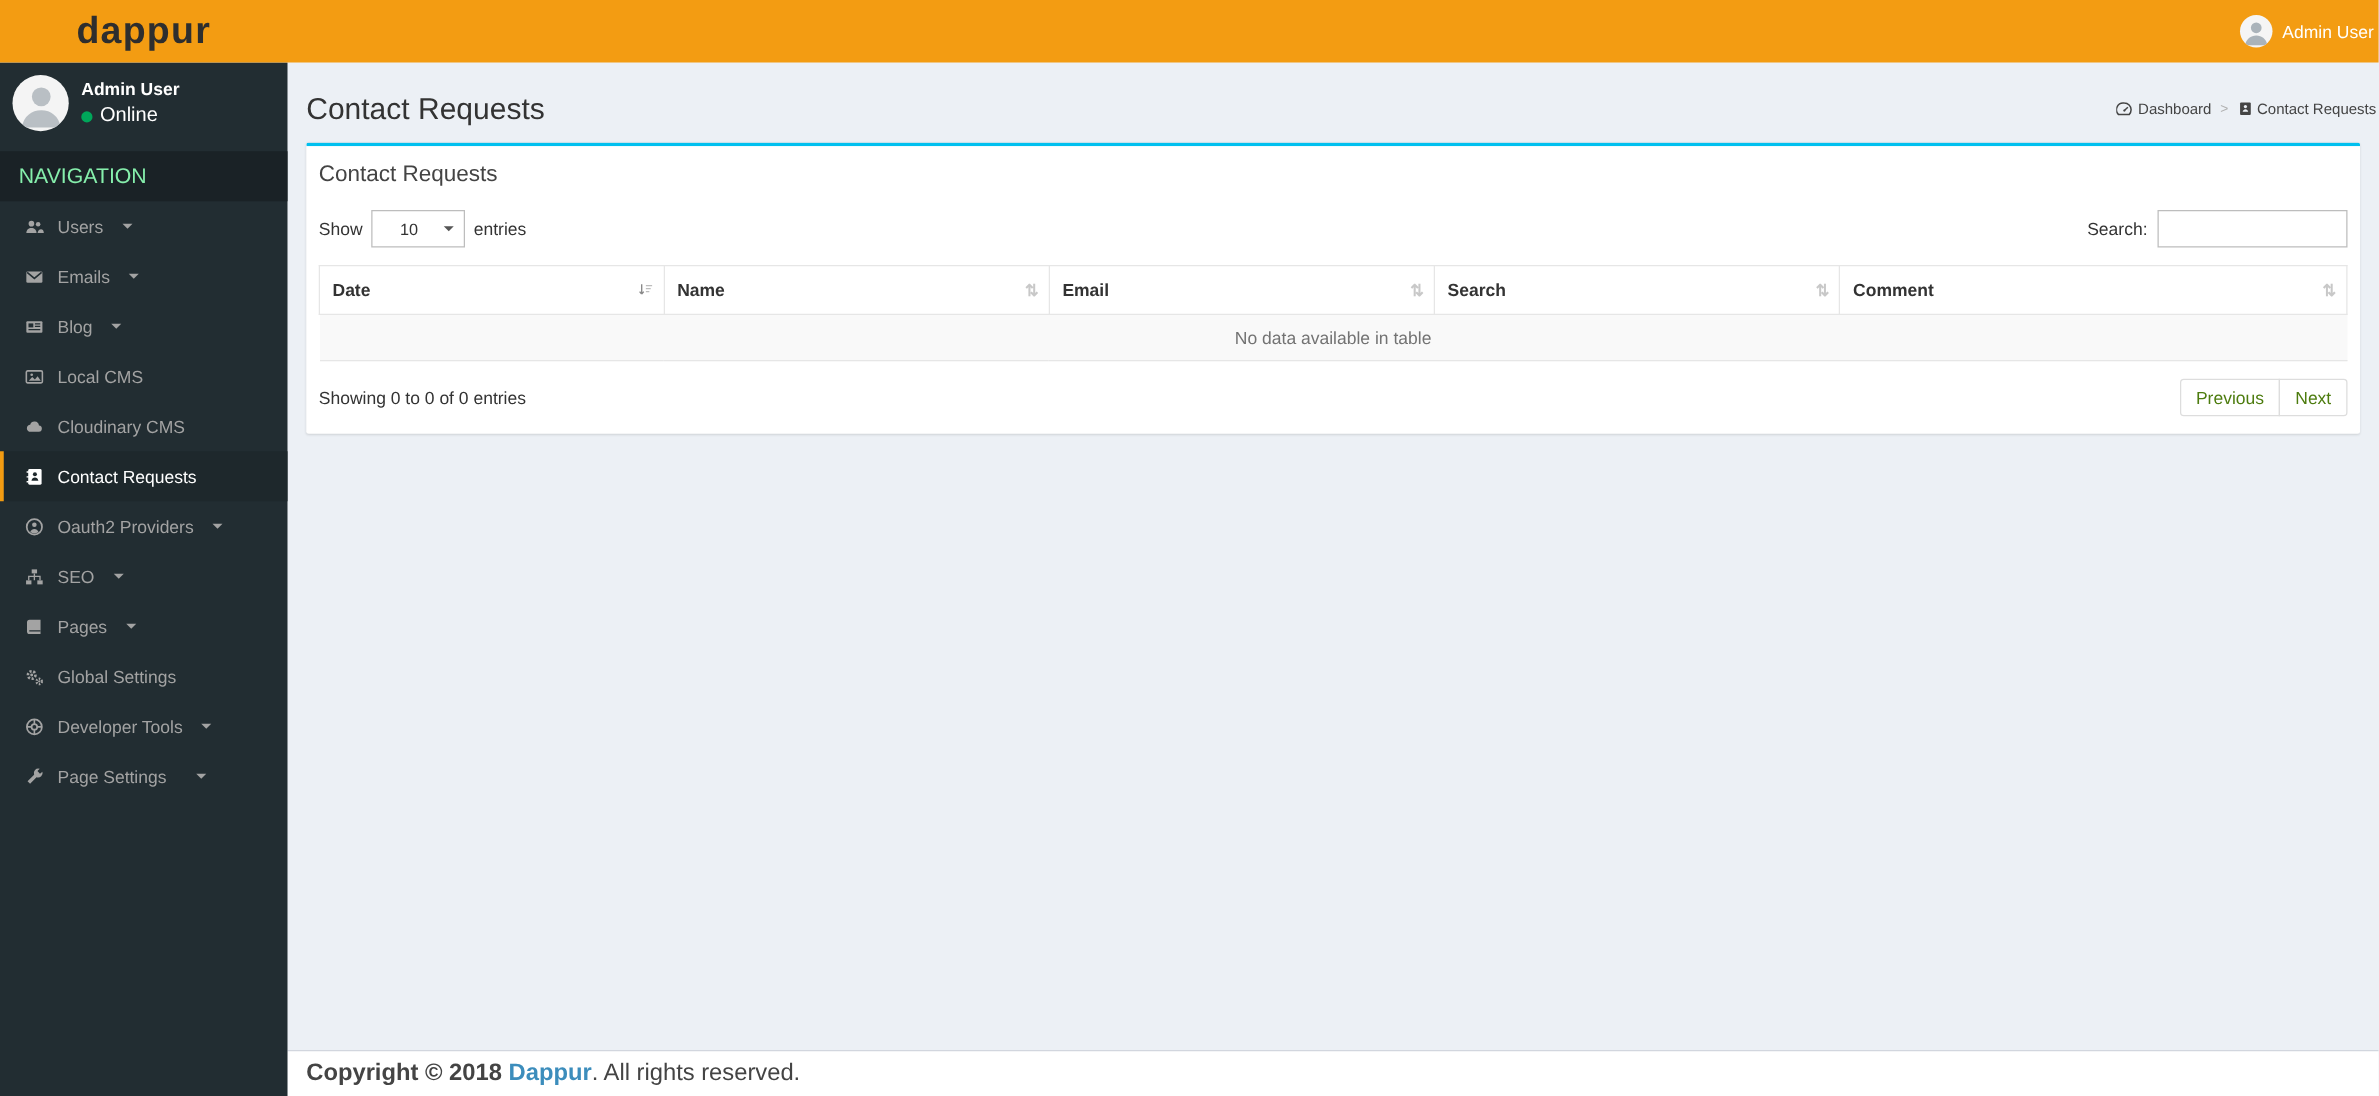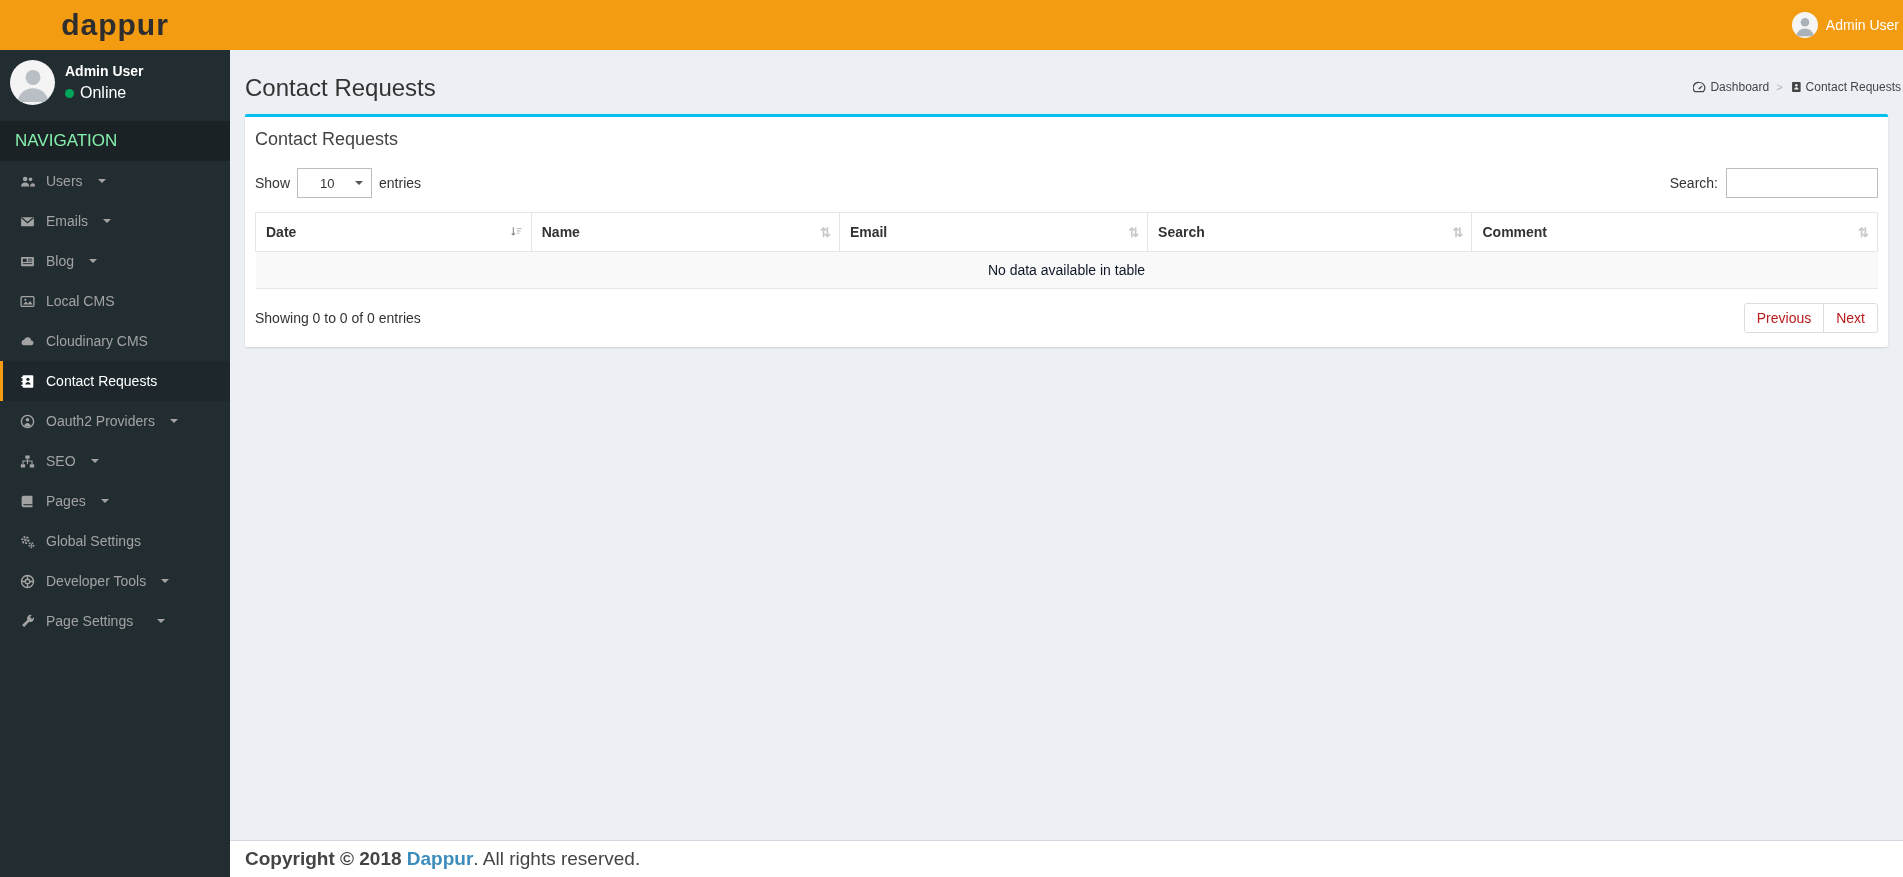--- a/index.html
+++ b/index.html
@@ -72,27 +72,27 @@
   table.dataTable th {
     position: relative; text-align: left; font-weight: 700; color: #333; font-size: 14px;
     padding: 11px 28px 11px 10px; border: 1px solid #e6e6e6; cursor: pointer;
   }
   table.dataTable th:nth-child(1) { width: 17%; }
   table.dataTable th:nth-child(2) { width: 19%; }
   table.dataTable th:nth-child(3) { width: 19%; }
   table.dataTable th:nth-child(4) { width: 20%; }
   table.dataTable th:nth-child(5) { width: 25%; }
   .sort-icon { position: absolute; right: 8px; top: 50%; transform: translateY(-50%); color: #c8c8c8; font-size: 13px; line-height: 1; }
-  td.dt-empty { text-align: center; padding: 10px; background: #f9f9f9; border-bottom: 1px solid #e6e6e6; color: #0f172a; }
+  td.dt-empty { text-align: center; padding: 10px; background: #f9f9f9; border-bottom: 1px solid #e6e6e6; color: #737373; }
 
   .dt-footer { display: flex; justify-content: space-between; align-items: center; margin-top: 14px; }
   .dt-info { color: #333; }
   .dt-paginate { display: flex; }
   .page-btn {
-    padding: 6px 12px; border: 1px solid #ddd; background: #fff; color: #b91c1c;
+    padding: 6px 12px; border: 1px solid #ddd; background: #fff; color: #4d7c0f;
     font-size: 14px; cursor: default; text-decoration: none;
   }
   .page-btn.prev { border-radius: 3px 0 0 3px; }
   .page-btn.next { border-radius: 0 3px 3px 0; margin-left: -1px; }
 
   .content-spacer { flex: 1; }
 
   
   .main-footer { background: #fff; border-top: 1px solid #d2d6de; padding: 7px 15px; color: #444; font-size: 19px; }
   .main-footer .strong { font-weight: 700; }

